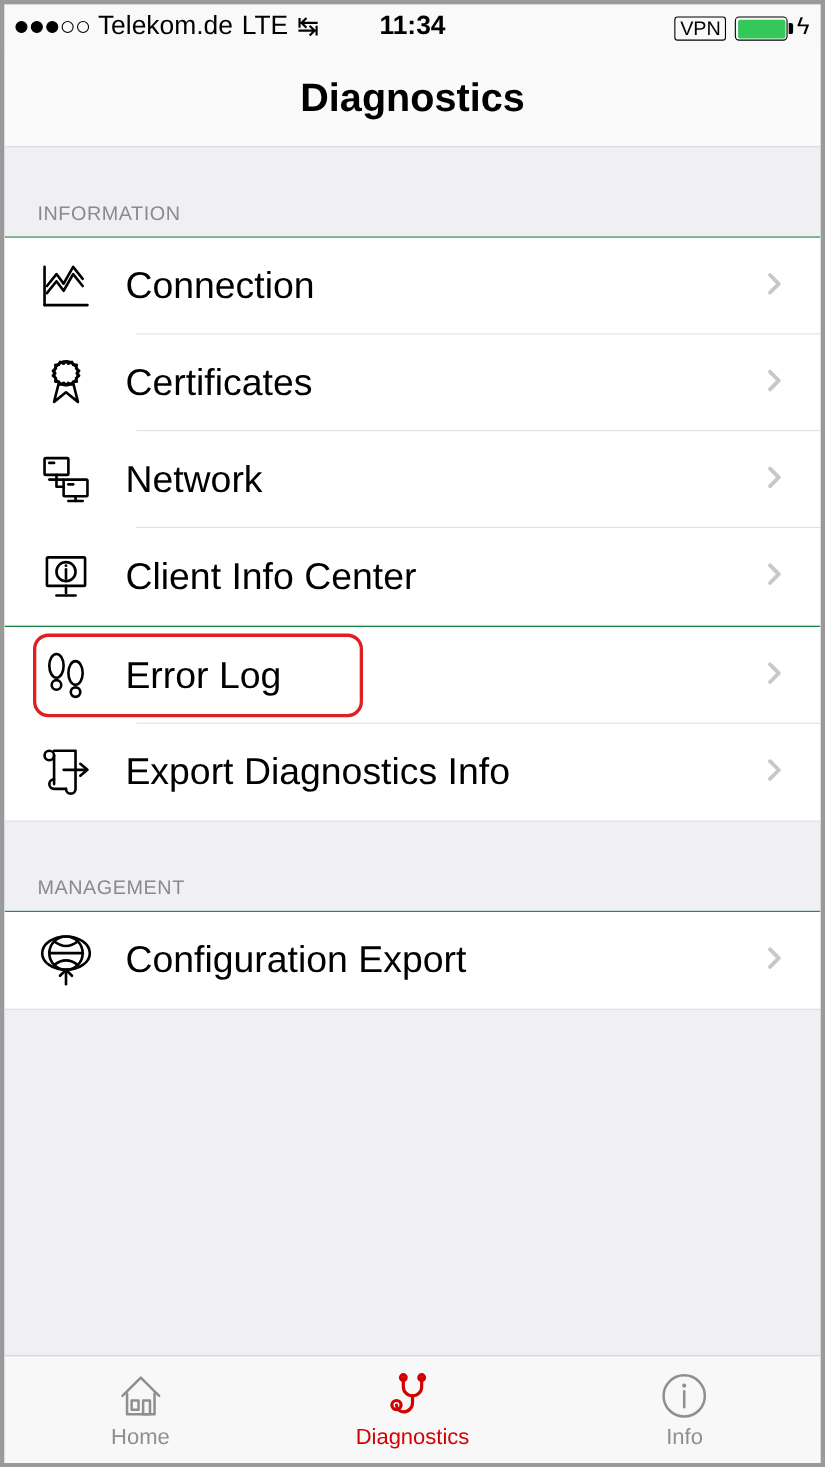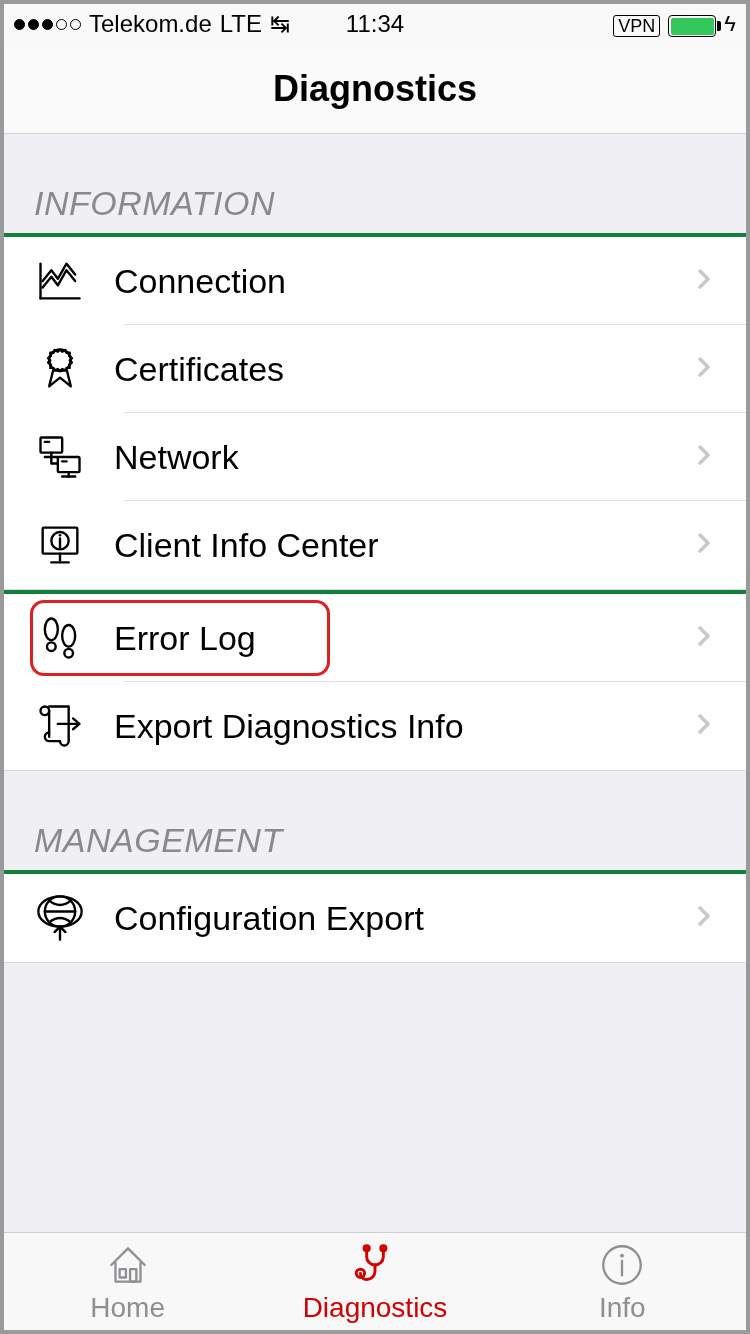--- a/index.html
+++ b/index.html
@@ -7,49 +7,49 @@
   .device {
     width: 750px; height: 1334px; background:#efeff4; border:4px solid #9a9a9a; position:relative; overflow:hidden;
     display:flex; flex-direction:column;
   }
   
   .status-bar { height:40px; background:#f9f9f9; display:flex; align-items:center; padding:0 10px; font-size:24px; font-weight:400; }
   .status-left { display:flex; align-items:center; gap:8px; flex:1;}
   .sig-dot { width:11px; height:11px; border-radius:50%; border:1.5px solid #000; display:inline-block; }
   .sig-dot.filled { background:#000; }
   .sig { display:flex; gap:3px; align-items:center;}
-  .status-center { flex:0 0 auto; font-weight:400; }
+  .status-center { flex:0 0 auto; font-weight:700; }
   .status-right { flex:1; display:flex; justify-content:flex-end; align-items:flex-end; gap:8px;}
   .vpn-badge { border:1.5px solid #000; font-size:18px; padding:0 4px; line-height:20px; border-radius:3px; }
   .battery { width:48px; height:22px; border:1.5px solid #000; border-radius:4px; position:relative;}
   .battery::after { content:""; position:absolute; right:-6px; top:5px; width:4px; height:10px; background:#000; border-radius:0 2px 2px 0;}
   .battery .fill { position:absolute; left:1.5px; top:1.5px; bottom:1.5px; right:1.5px; background:#34c759; border-radius:2px;}
   .bolt { font-size:22px; }
   .lte { font-size:24px; }
   .refresh-arrows { font-size:24px; font-weight:500; }
 
   
   .nav-bar { height:90px; background:#fafafa; display:flex; align-items:center; justify-content:center; border-bottom:1px solid #cfcfcf;}
   .nav-title { font-size:36px; font-weight:700; }
 
   
   .content { flex:1; overflow:auto; background:#efeff4;}
-  .section-header { padding:50px 30px 10px 30px; color:#8a8a8e; font-size:34px; letter-spacing:0.5px; font-weight:400; text-transform:uppercase;font-style:italic;}
-  .group { background:#fff; border-top:4px solid #15803d; border-bottom:1px solid #d9d9d9;}
+  .section-header { padding:50px 30px 10px 30px; color:#8a8a8e; font-size:18px; letter-spacing:0.5px; font-weight:400; text-transform:uppercase;}
+  .group { background:#fff; border-top:1px solid #15803d; border-bottom:1px solid #d9d9d9;}
   .row { display:flex; align-items:center; height:88px; padding:0 30px; position:relative;}
   .row .icon-slot { width:70px; display:flex; align-items:center; justify-content:flex-start;}
   .row .icon-slot svg { width:52px; height:52px; }
   .row .label { flex:1; font-size:34px; color:#000; padding-left:10px; font-weight:400;}
   .row .chev svg { width:24px; height:24px; }
   .row.sep::after { content:""; position:absolute; left:120px; right:0; bottom:0; height:1px; background:#e0e0e0;}
   .highlight { border:3px solid #e02020; border-radius:14px; position:absolute; left:26px; top:6px; bottom:6px; width:300px; pointer-events:none;}
 
   
   .tab-bar { height:98px; background:#f8f8f8; border-top:1px solid #cfcfcf; display:flex;}
-  .tab { flex:1; display:flex; flex-direction:column; align-items:center; justify-content:center; color:#8e8e93; font-size:28px; gap:2px;}
+  .tab { flex:1; display:flex; flex-direction:column; align-items:center; justify-content:center; color:#8e8e93; font-size:20px; gap:2px;}
   .tab.active { color:#d40000;}
   .tab svg { width:50px; height:50px; }
   .tab.active svg { stroke:#d40000; }
   .tab svg { stroke:#8e8e93; }
 </style>
 </head>
 <body>
 
 <div class="device">
 

